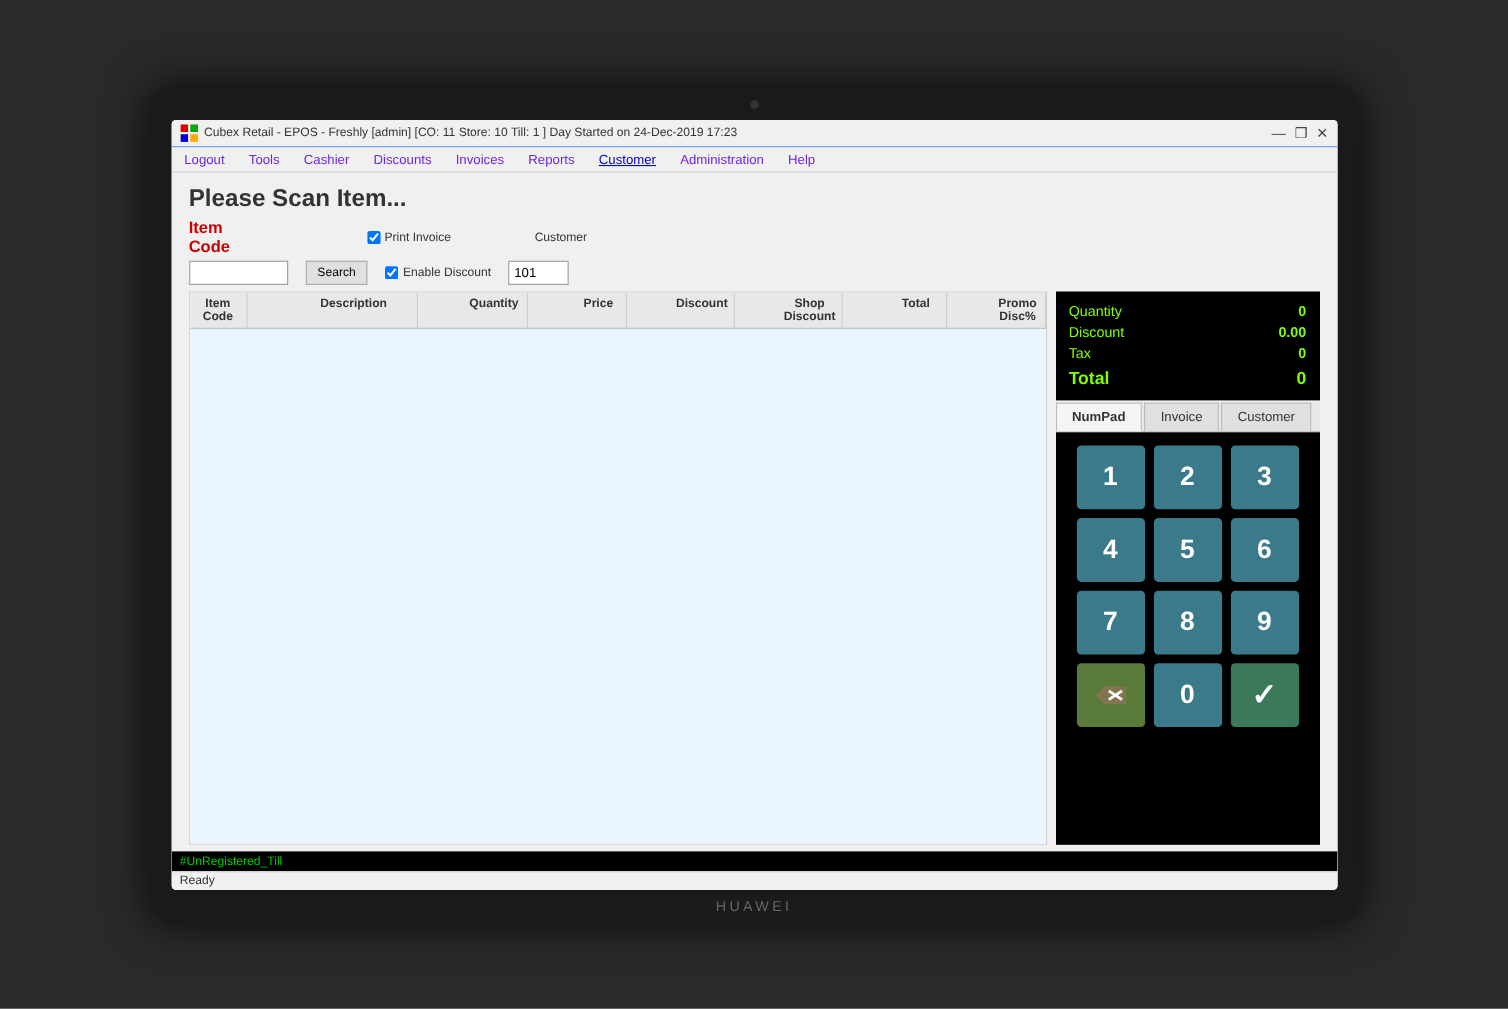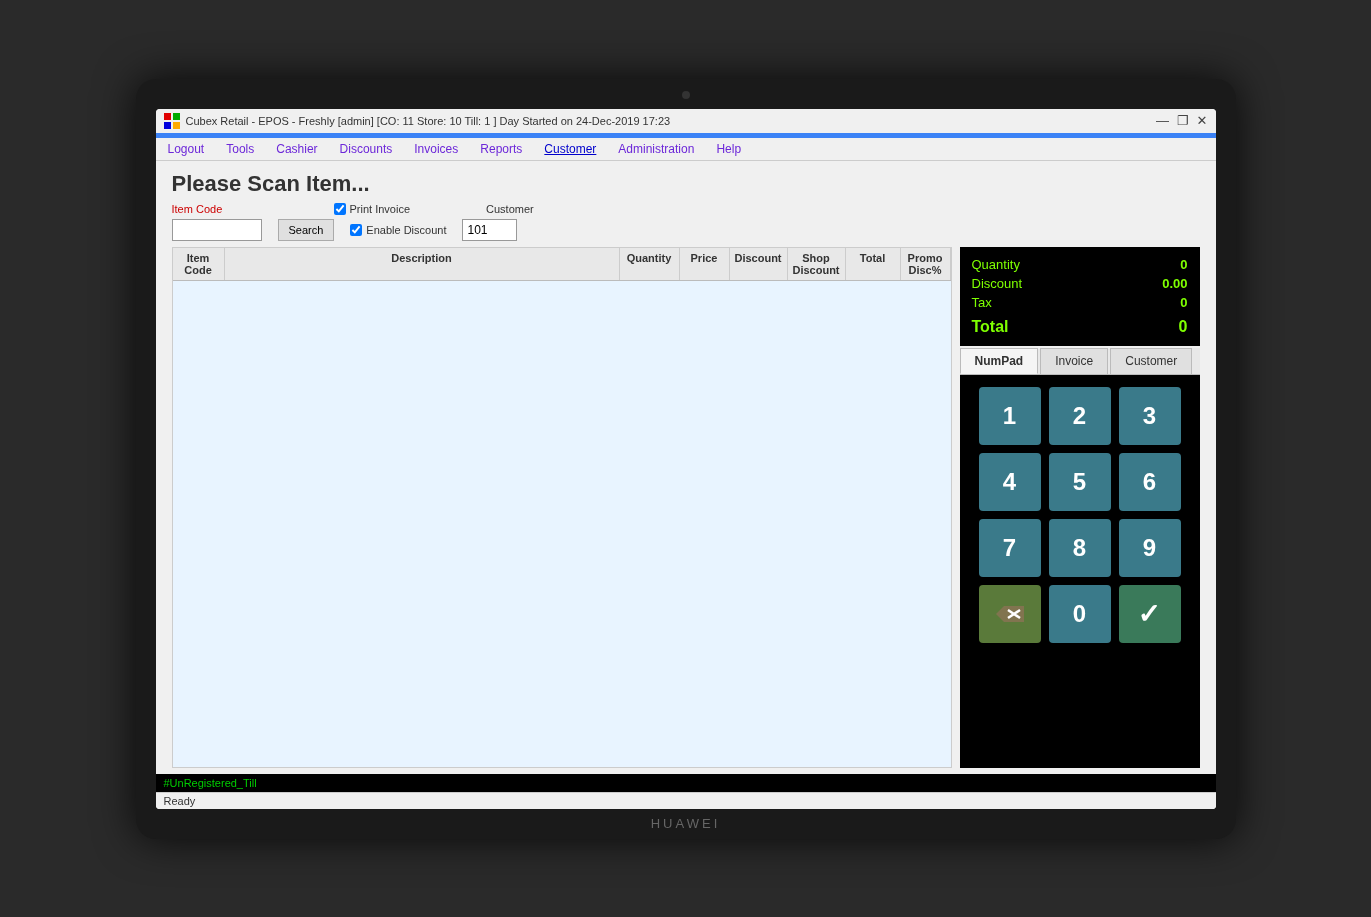--- a/index.html
+++ b/index.html
@@ -30,21 +30,21 @@
       display: flex;
       flex-direction: column;
     }
     
     .title-bar {
       background: #f0f0f0;
       display: flex;
       align-items: flex-start;
       justify-content: space-between;
       padding: 4px 8px;
-      border-bottom: 5px solid #3b82f6;
+      border-bottom: 1px solid #3b82f6;
       font-size: 11px;
       gap: 28px;
     }
     .title-bar-left {
       display: flex;
       align-items: center;
       gap: 6px;
     }
     .title-bar-logo {
       display: flex;
@@ -103,23 +103,23 @@
       display: flex;
       align-items: center;
       gap: 16px;
     }
     .form-row2 {
       display: flex;
       align-items: center;
       gap: 16px;
     }
     .label-item-code {
-      font-size: 11px;
+      font-size: 15px;
       color: #cc0000;
-      font-weight: normal;
+      font-weight: bold;
       width: 70px;
     }
     .label-customer {
       font-size: 11px;
       color: #333;
       margin-left: 60px;
     }
     .item-code-input {
       width: 90px;
       height: 22px;
@@ -178,20 +178,21 @@
       background: white;
       overflow: hidden;
     }
     .table-header {
       display: flex;
       background: #e8e8e8;
       border-bottom: 1px solid #bbb;
       font-size: 11px;
       font-weight: bold;
       color: #333;
+      gap: 40px;
     }
     .th {
       padding: 4px 4px;
       border-right: 1px solid #ccc;
       text-align: center;
     }
     .th-item-code { width: 52px; }
     .th-description { flex: 1; }
     .th-quantity { width: 60px; }
     .th-price { width: 50px; }

